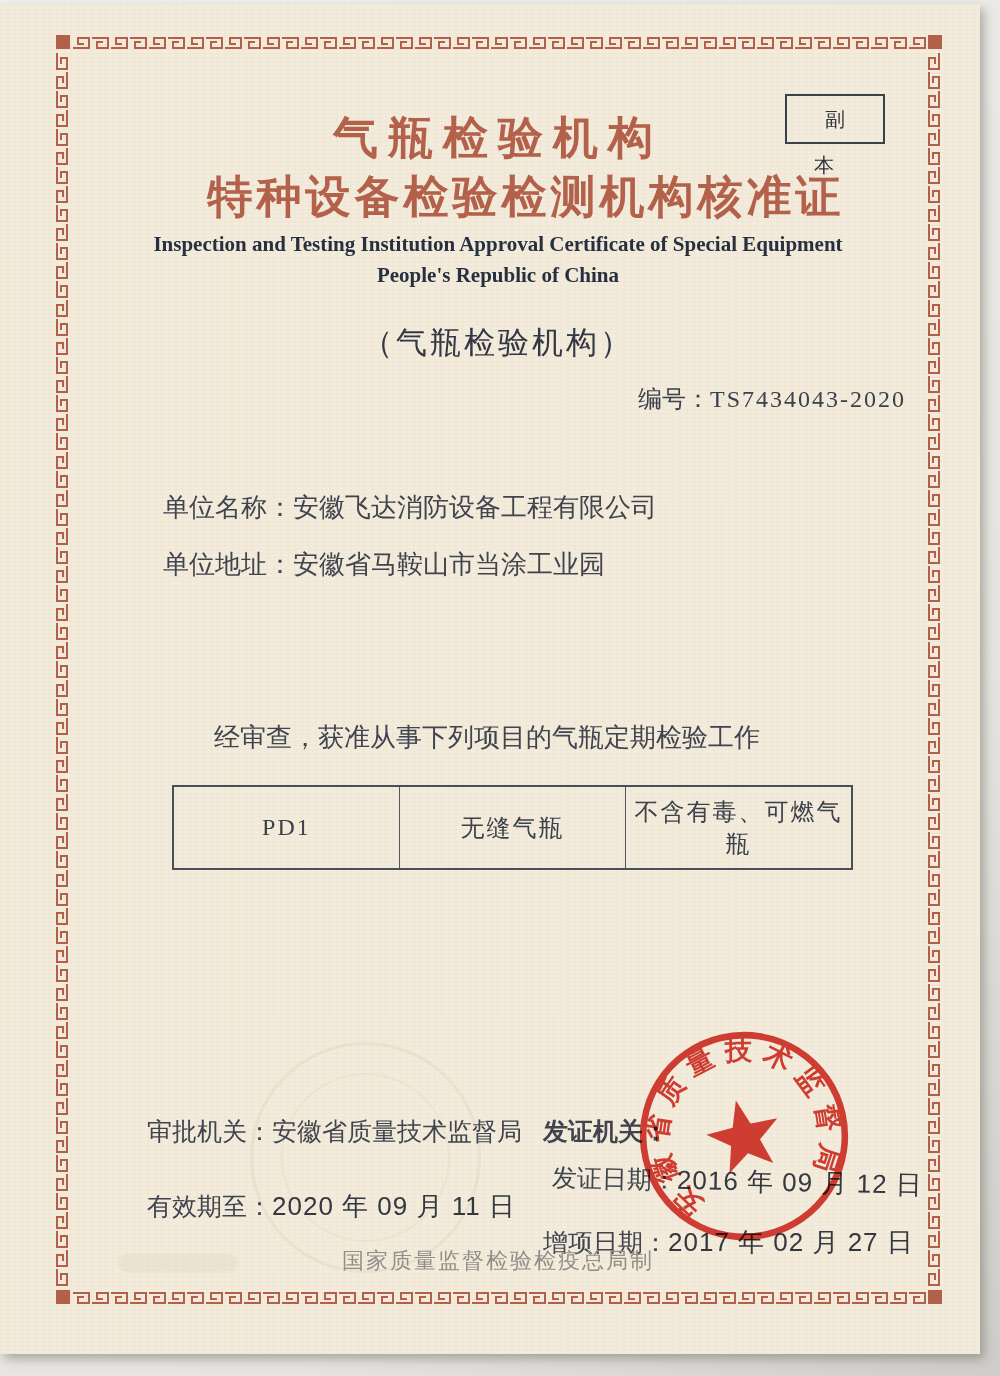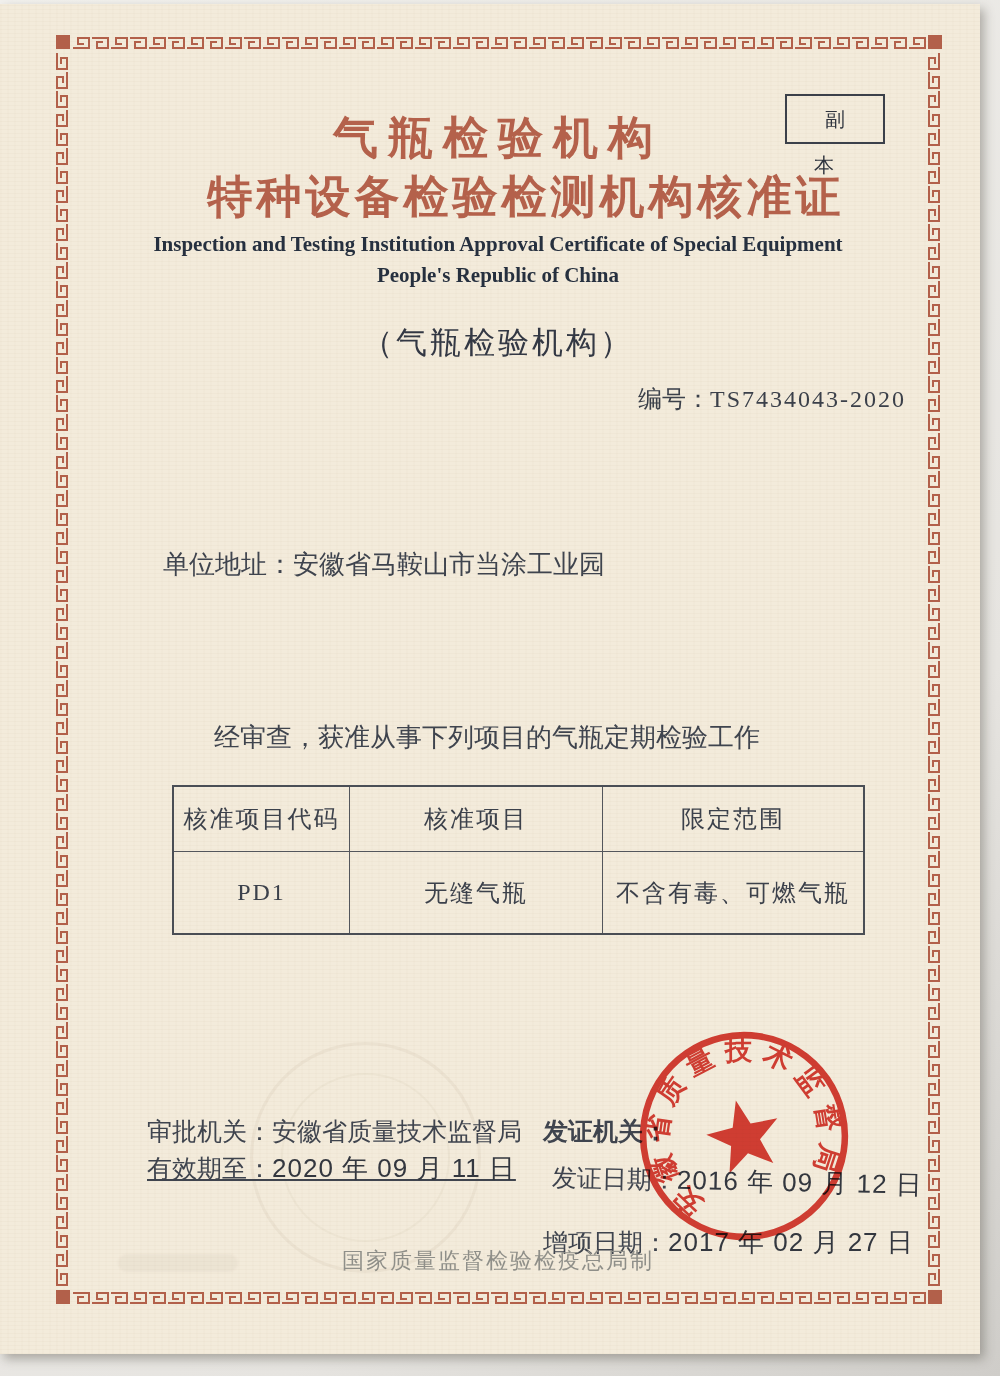--- a/index.html
+++ b/index.html
@@ -52,21 +52,21 @@
   table.approval tr.hdr td{height:62px;}
   table.approval tr.row td{height:79px;}
   .c1{width:173px;} .c2{width:250px;} .c3{width:258px;}
   .b-label{font-size:25px;color:#3f444e;white-space:nowrap;}
   .b-value{font-size:25px;color:#3f444e;white-space:nowrap;}
   .date-val{
     font-family:"Liberation Sans","DejaVu Sans",sans-serif;
     font-size:26px;color:#33373f;letter-spacing:1px;
   }
   .approval-row{left:147px;top:1111px;}
-  .valid-row{left:147px;top:1147px;text-decoration:underline;}
+  .valid-row{left:147px;top:1185px;}
   .issuing-row{left:543px;top:1111px;font-weight:bold;}
   .issue-row{left:552px;top:1160px;transform:rotate(1.2deg);}
   .add-row{left:543px;top:1221px;}
   .footer-note{top:1242px;font-size:22px;color:#8f8f89;letter-spacing:2px;}
   .seal-svg{
     position:absolute;left:628px;top:1016px;
     transform:rotate(-13deg);opacity:.88;mix-blend-mode:multiply;
   }
   .ghost-seal{
     left:250px;top:1038px;width:225px;height:225px;border-radius:50%;
@@ -319,33 +319,31 @@
     <div class="abs centered cn-title l1">气瓶检验机构</div>
     <div class="abs centered cn-title l2">特种设备检验检测机构核准证</div>
     <div class="abs centered en-title l2">People's Republic of China</div>
     <div class="abs centered en-title l1">Inspection and Testing Institution Approval Certificate of Special Equipment</div>
     <div class="abs centered subtitle">（气瓶检验机构）</div>
 
     <div class="abs serial">
       <span>编号：</span><span class="val">TS7434043-2020</span>
     </div>
 
+    <div class="abs field unit-name">
+      <span>单位名称：</span><span>安徽飞达消防设备工程有限公司</span>
+    </div>
     <div class="abs statement">经审查，获准从事下列项目的气瓶定期检验工作</div>
 
     <div class="abs field unit-addr">
       <span>单位地址：</span><span>安徽省马鞍山市当涂工业园</span>
     </div>
 
     <table class="approval">
       <tbody>
-          <tr class="hdr">
-        <td class="c1">核准项目代码</td>
-        <td class="c2">核准项目</td>
-        <td class="c3">限定范围</td>
-      </tr>
       <tr class="row">
         <td>PD1</td>
         <td>无缝气瓶</td>
         <td>不含有毒、可燃气瓶</td>
       </tr>
     </tbody>
       </table>
 
     <div class="abs ghost-seal"></div>
     <div class="abs smudge"></div>

